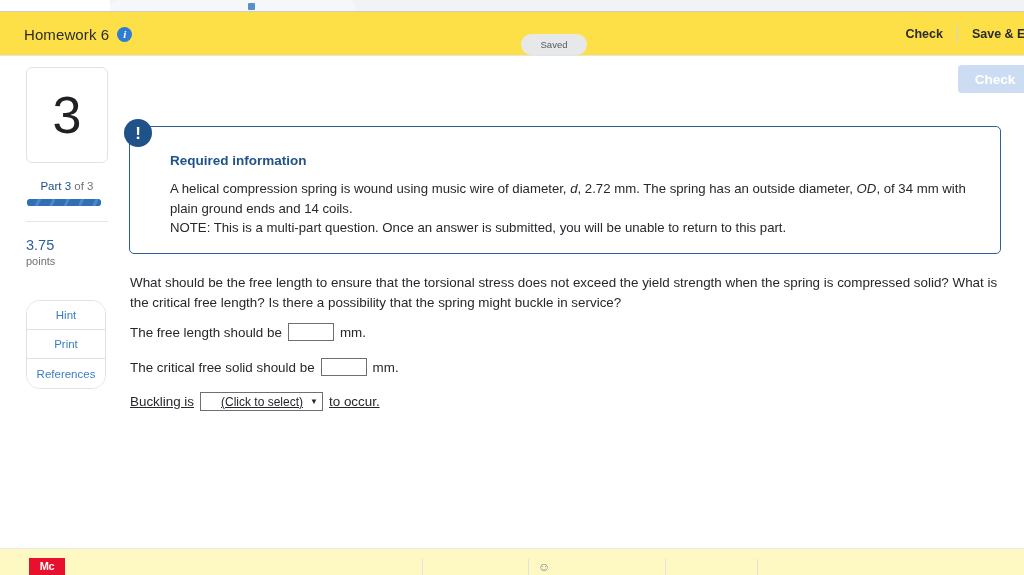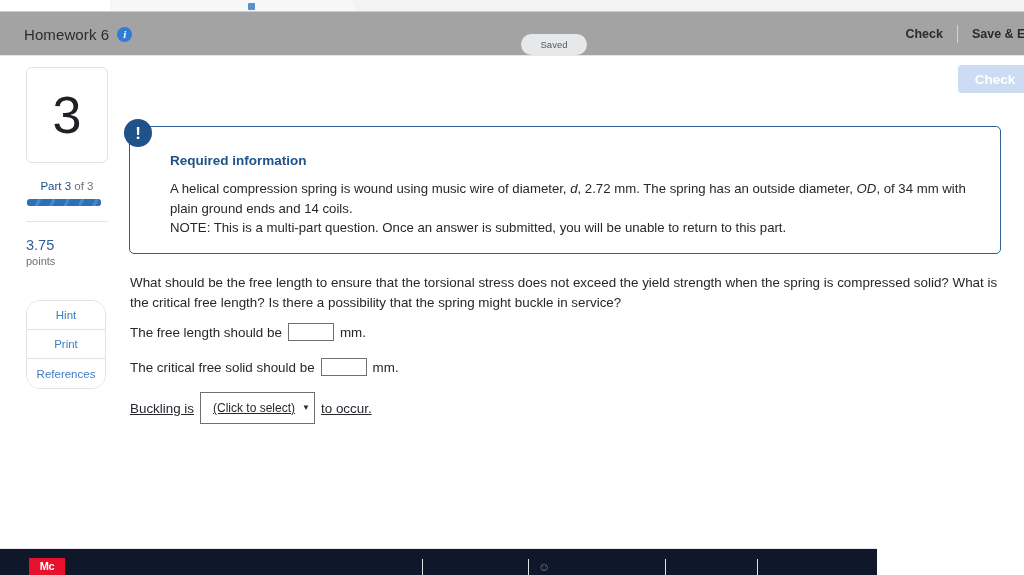--- a/index.html
+++ b/index.html
@@ -52,21 +52,21 @@
     top: 11px; left: 0;
     width: 1024px; height: 1px;
     background: #c9ccd1;
   }
 
   
   .app-header {
     position: absolute;
     top: 12px; left: 0;
     width: 1024px; height: 44px;
-    background: #a3a3a3;
+    background: #fde047;
     border-bottom: 1px solid #e3e5e8;
     padding-left: 36px;
   }
   .hw-title-wrap {
     position: absolute;
     left: 24px; top: 0;
     height: 44px;
     display: flex;
     align-items: center;
     gap: 8px;
@@ -305,28 +305,28 @@
     background: #ffffff;
     margin: 0 6px;
     font-family: "Liberation Sans", sans-serif;
     font-size: 12px;
     padding: 0 3px;
     border-radius: 0;
     outline: none;
   }
 
   .ans-select {
-    height: 32px;
+    height: 19px;
     border: 1px solid #6d6f73;
     background: #ffffff;
     margin: 0 6px;
     font-family: "Liberation Sans", sans-serif;
     font-size: 12px;
     color: #25282c;
-    padding: 0 2px 0 12px;
+    padding: 0 2px 0 20px;
     border-radius: 0;
     outline: none;
     cursor: pointer;
     appearance: none;
     -webkit-appearance: none;
     padding-right: 18px;
   }
   .select-wrap { position: relative; display: inline-flex; align-items: center; }
   .select-caret {
     position: absolute;
@@ -334,22 +334,22 @@
     pointer-events: none;
     font-size: 8px;
     color: #25282c;
     line-height: 1;
   }
 
   
   .bottom-bar {
     position: absolute;
     left: 0; bottom: 0;
-    width: 877px; height: 27px;
-    background: #0f172a;
+    width: 1024px; height: 27px;
+    background: #fef9c3;
     border-top: 1px solid #e7e9eb;
   }
   .mc-logo {
     position: absolute;
     left: 29px; top: 9px;
     width: 36px; height: 18px;
     background: #e8112d;
     color: #ffffff;
     font-size: 11px;
     font-weight: bold;

